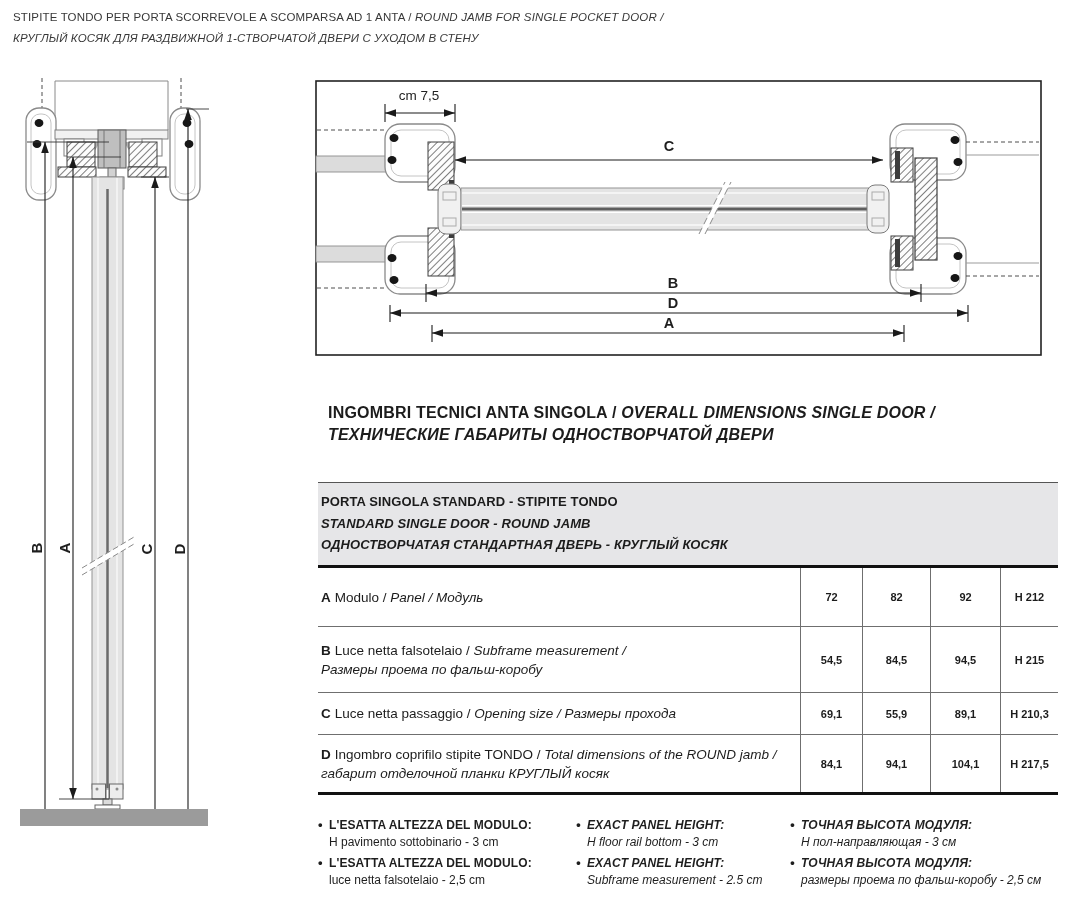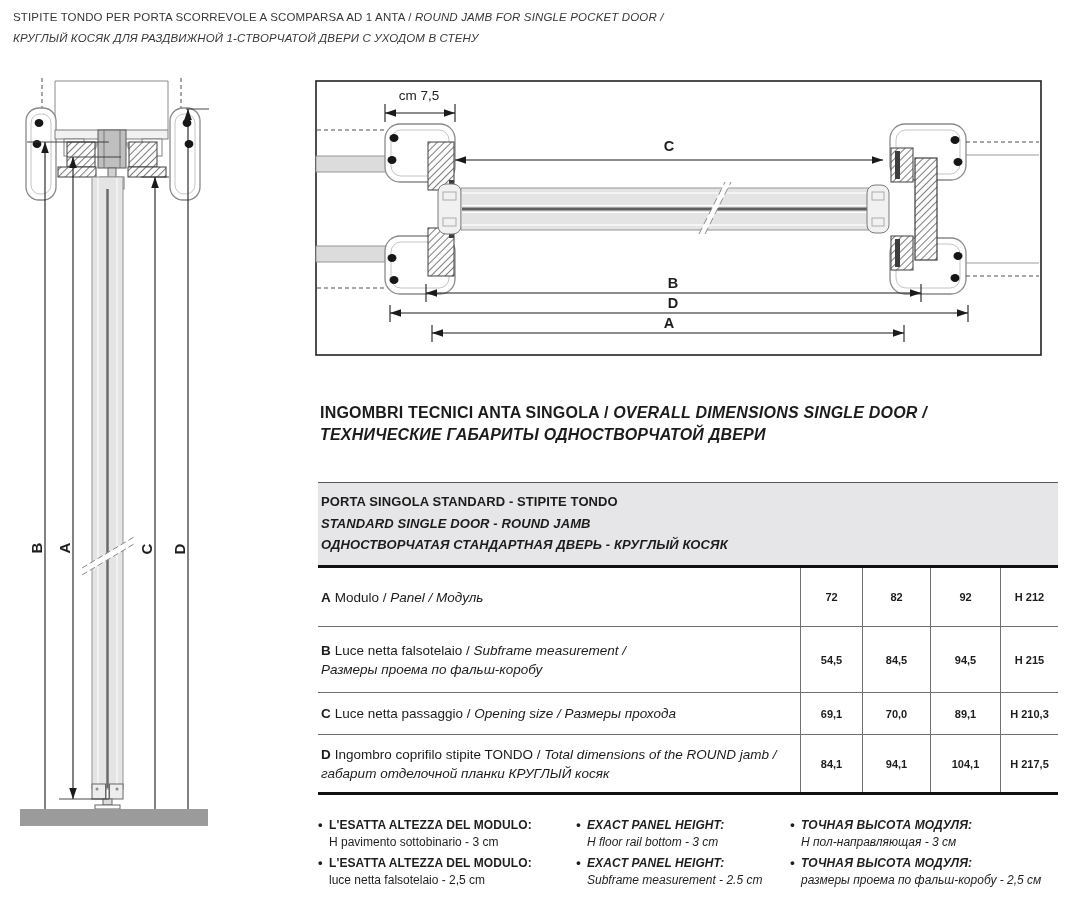--- a/index.html
+++ b/index.html
@@ -26,21 +26,21 @@
   .dash{stroke:#3a3a3a;stroke-width:.9;stroke-dasharray:4,3;fill:none;}
   .profile{fill:#fff;stroke:#8a8a8a;stroke-width:1.3;}
   .profile-in{fill:none;stroke:#c4c4c4;stroke-width:1;}
   .seal{fill:#161616;}
   .hatch{stroke:#3f3f3f;stroke-width:1;}
   .wall{fill:var(--wall_gray);stroke:#8d8d8d;stroke-width:.9;}
   .panel{fill:var(--panel_gray);stroke:#949494;stroke-width:1;}
   .metal{fill:#f1f1f1;stroke:#7a7a7a;stroke-width:1;}
 
   
-  .section-title{position:absolute;left:320px;top:402px;width:740px;font-size:16px;
+  .section-title{position:absolute;left:328px;top:402px;width:740px;font-size:16px;
     font-weight:bold;line-height:22px;letter-spacing:.2px;color:#1c1c1c;}
   .section-title i{font-style:italic;}
 
   
   .spec-table{position:absolute;left:318px;top:482px;width:740px;color:#1c1c1c;}
   .tbanner{background:var(--banner_bg);border-top:1px solid #555;border-bottom:3px solid var(--heavy_rule);
     height:86px;padding:8px 0 0 3px;font-size:13px;font-weight:bold;line-height:21.5px;letter-spacing:.1px;}
   .tbanner i{font-style:italic;}
   .tbody{border-bottom:3px solid var(--heavy_rule);}
   .trow{display:grid;grid-template-columns:482px 62px 68px 70px 58px;}
@@ -305,21 +305,21 @@
         <div class="tval">84,5</div>
         <div class="tval">94,5</div>
         <div class="tval">H 215</div>
       </div>
 
       <div class="trow">
         <div class="tdesc">
           <div><span class="tkey">C</span><span>Luce netta passaggio / </span><i>Opening size / Размеры прохода</i></div>
         </div>
         <div class="tval">69,1</div>
-        <div class="tval">70,0</div>
+        <div class="tval">55,9</div>
         <div class="tval">89,1</div>
         <div class="tval">H 210,3</div>
       </div>
 
       <div class="trow">
         <div class="tdesc">
           <div><span class="tkey">D</span><span>Ingombro coprifilo stipite TONDO / </span><i>Total dimensions of the ROUND jamb /</i></div>
           <div><i>габарит отделочной планки КРУГЛЫЙ косяк</i></div>
         </div>
         <div class="tval">84,1</div>

